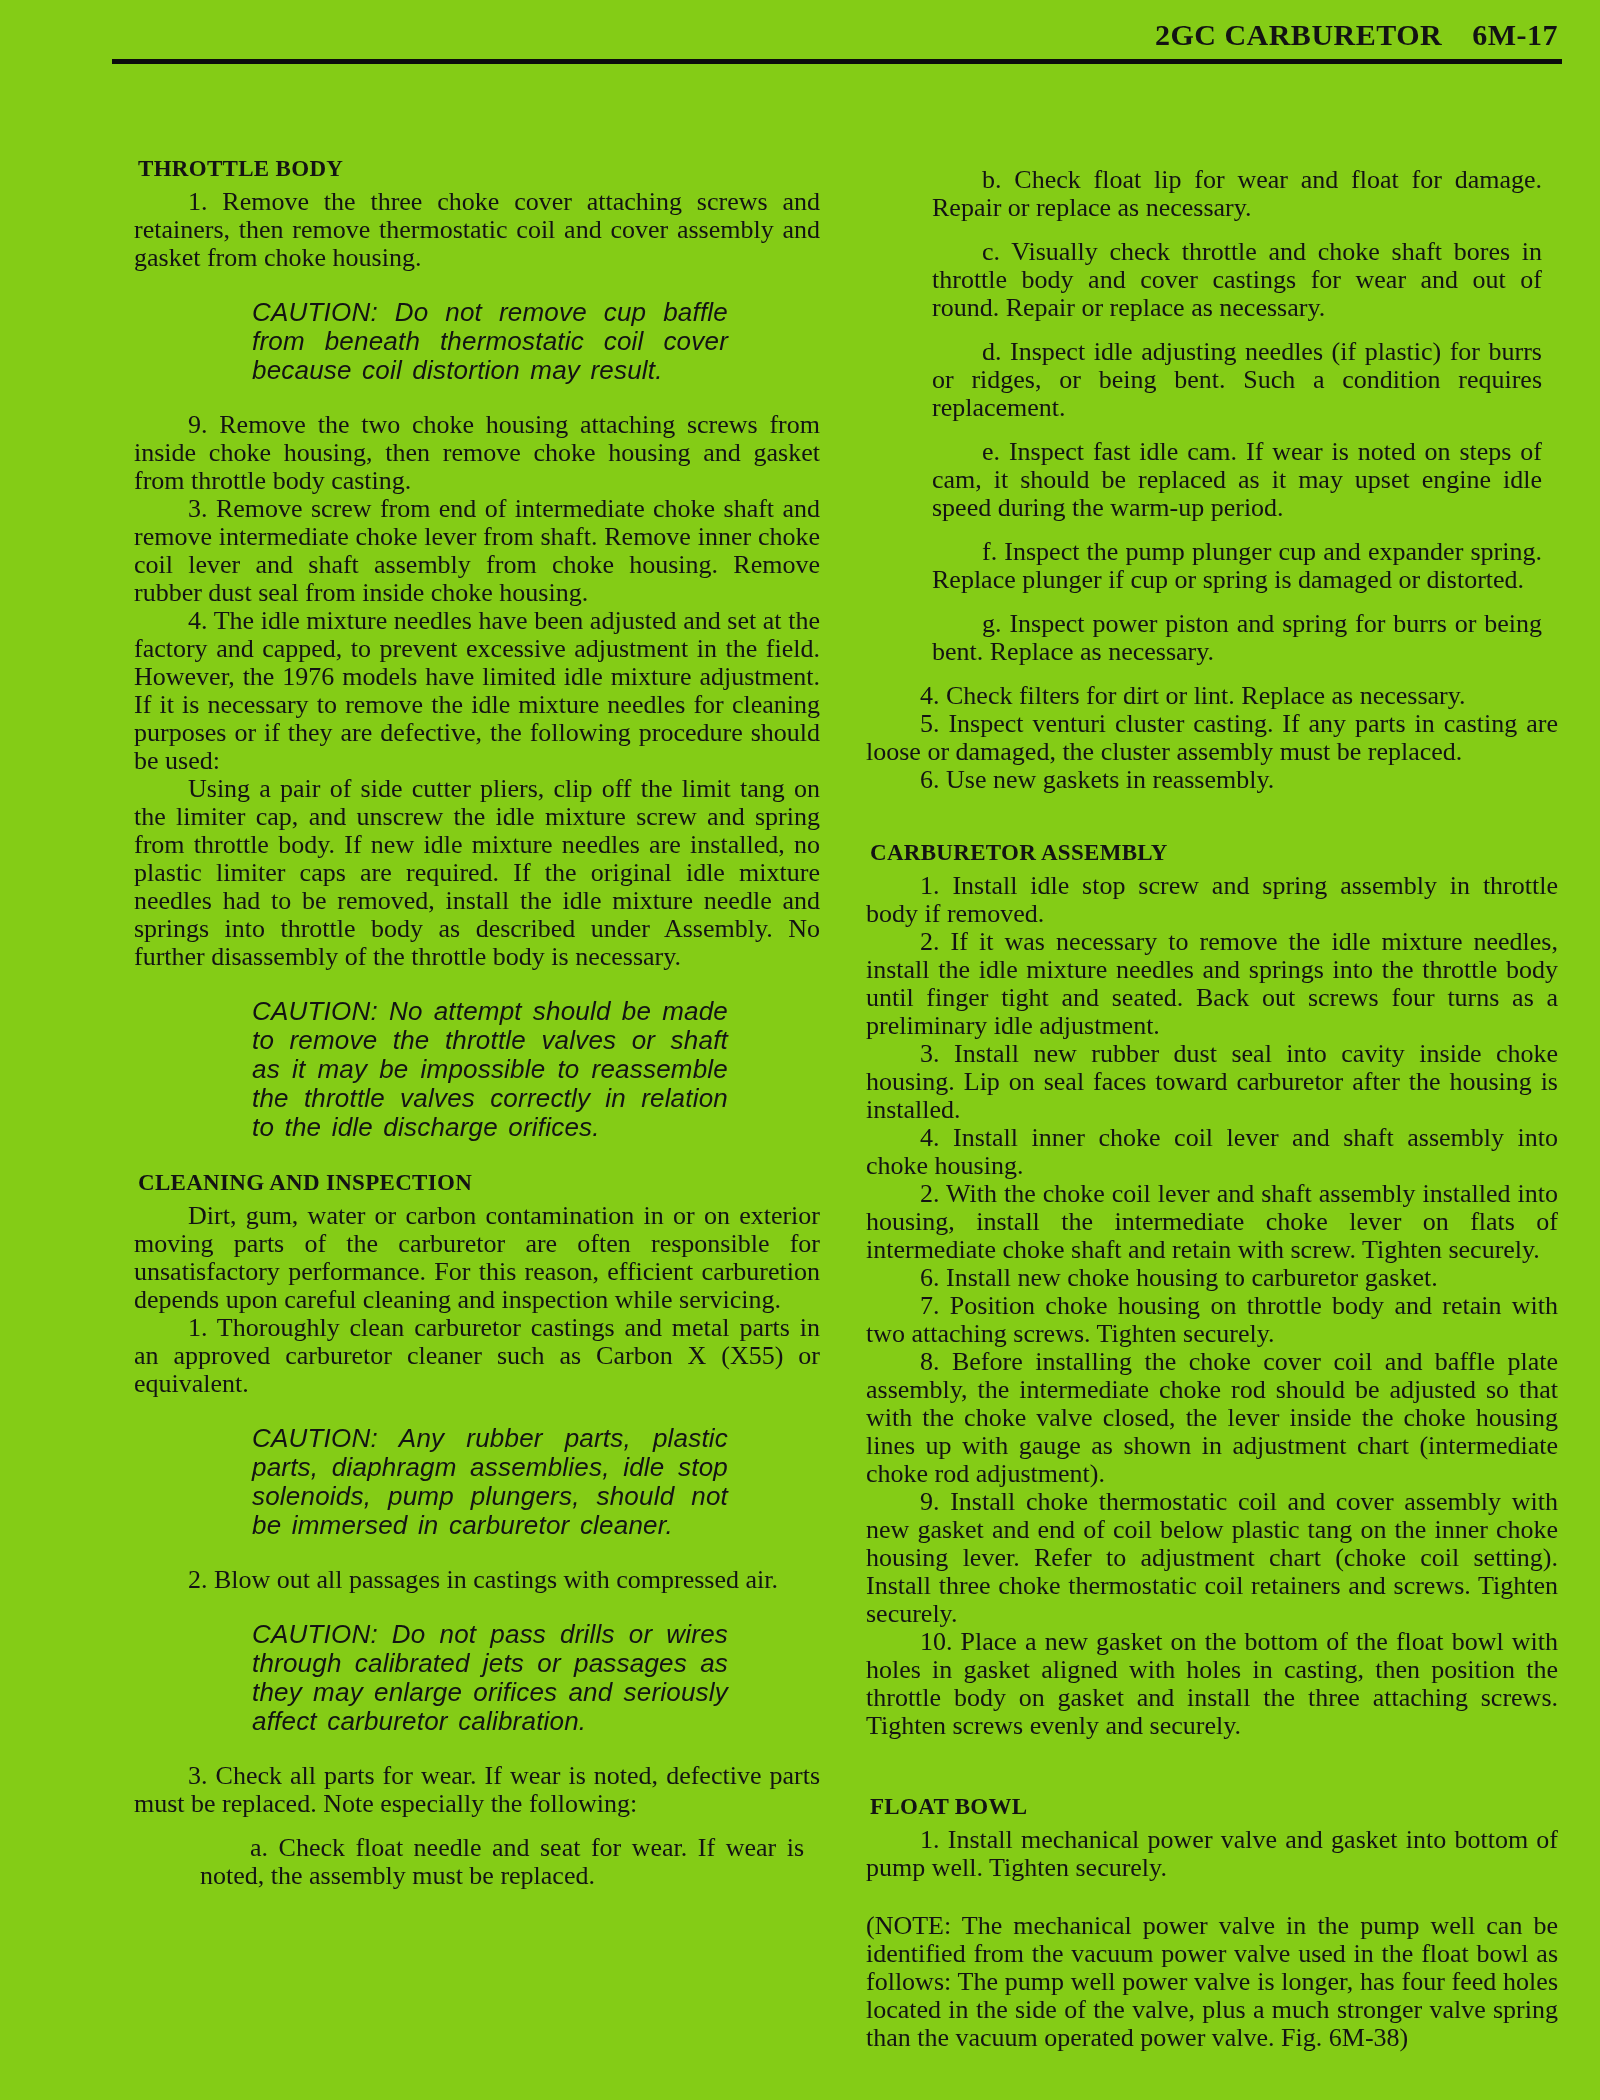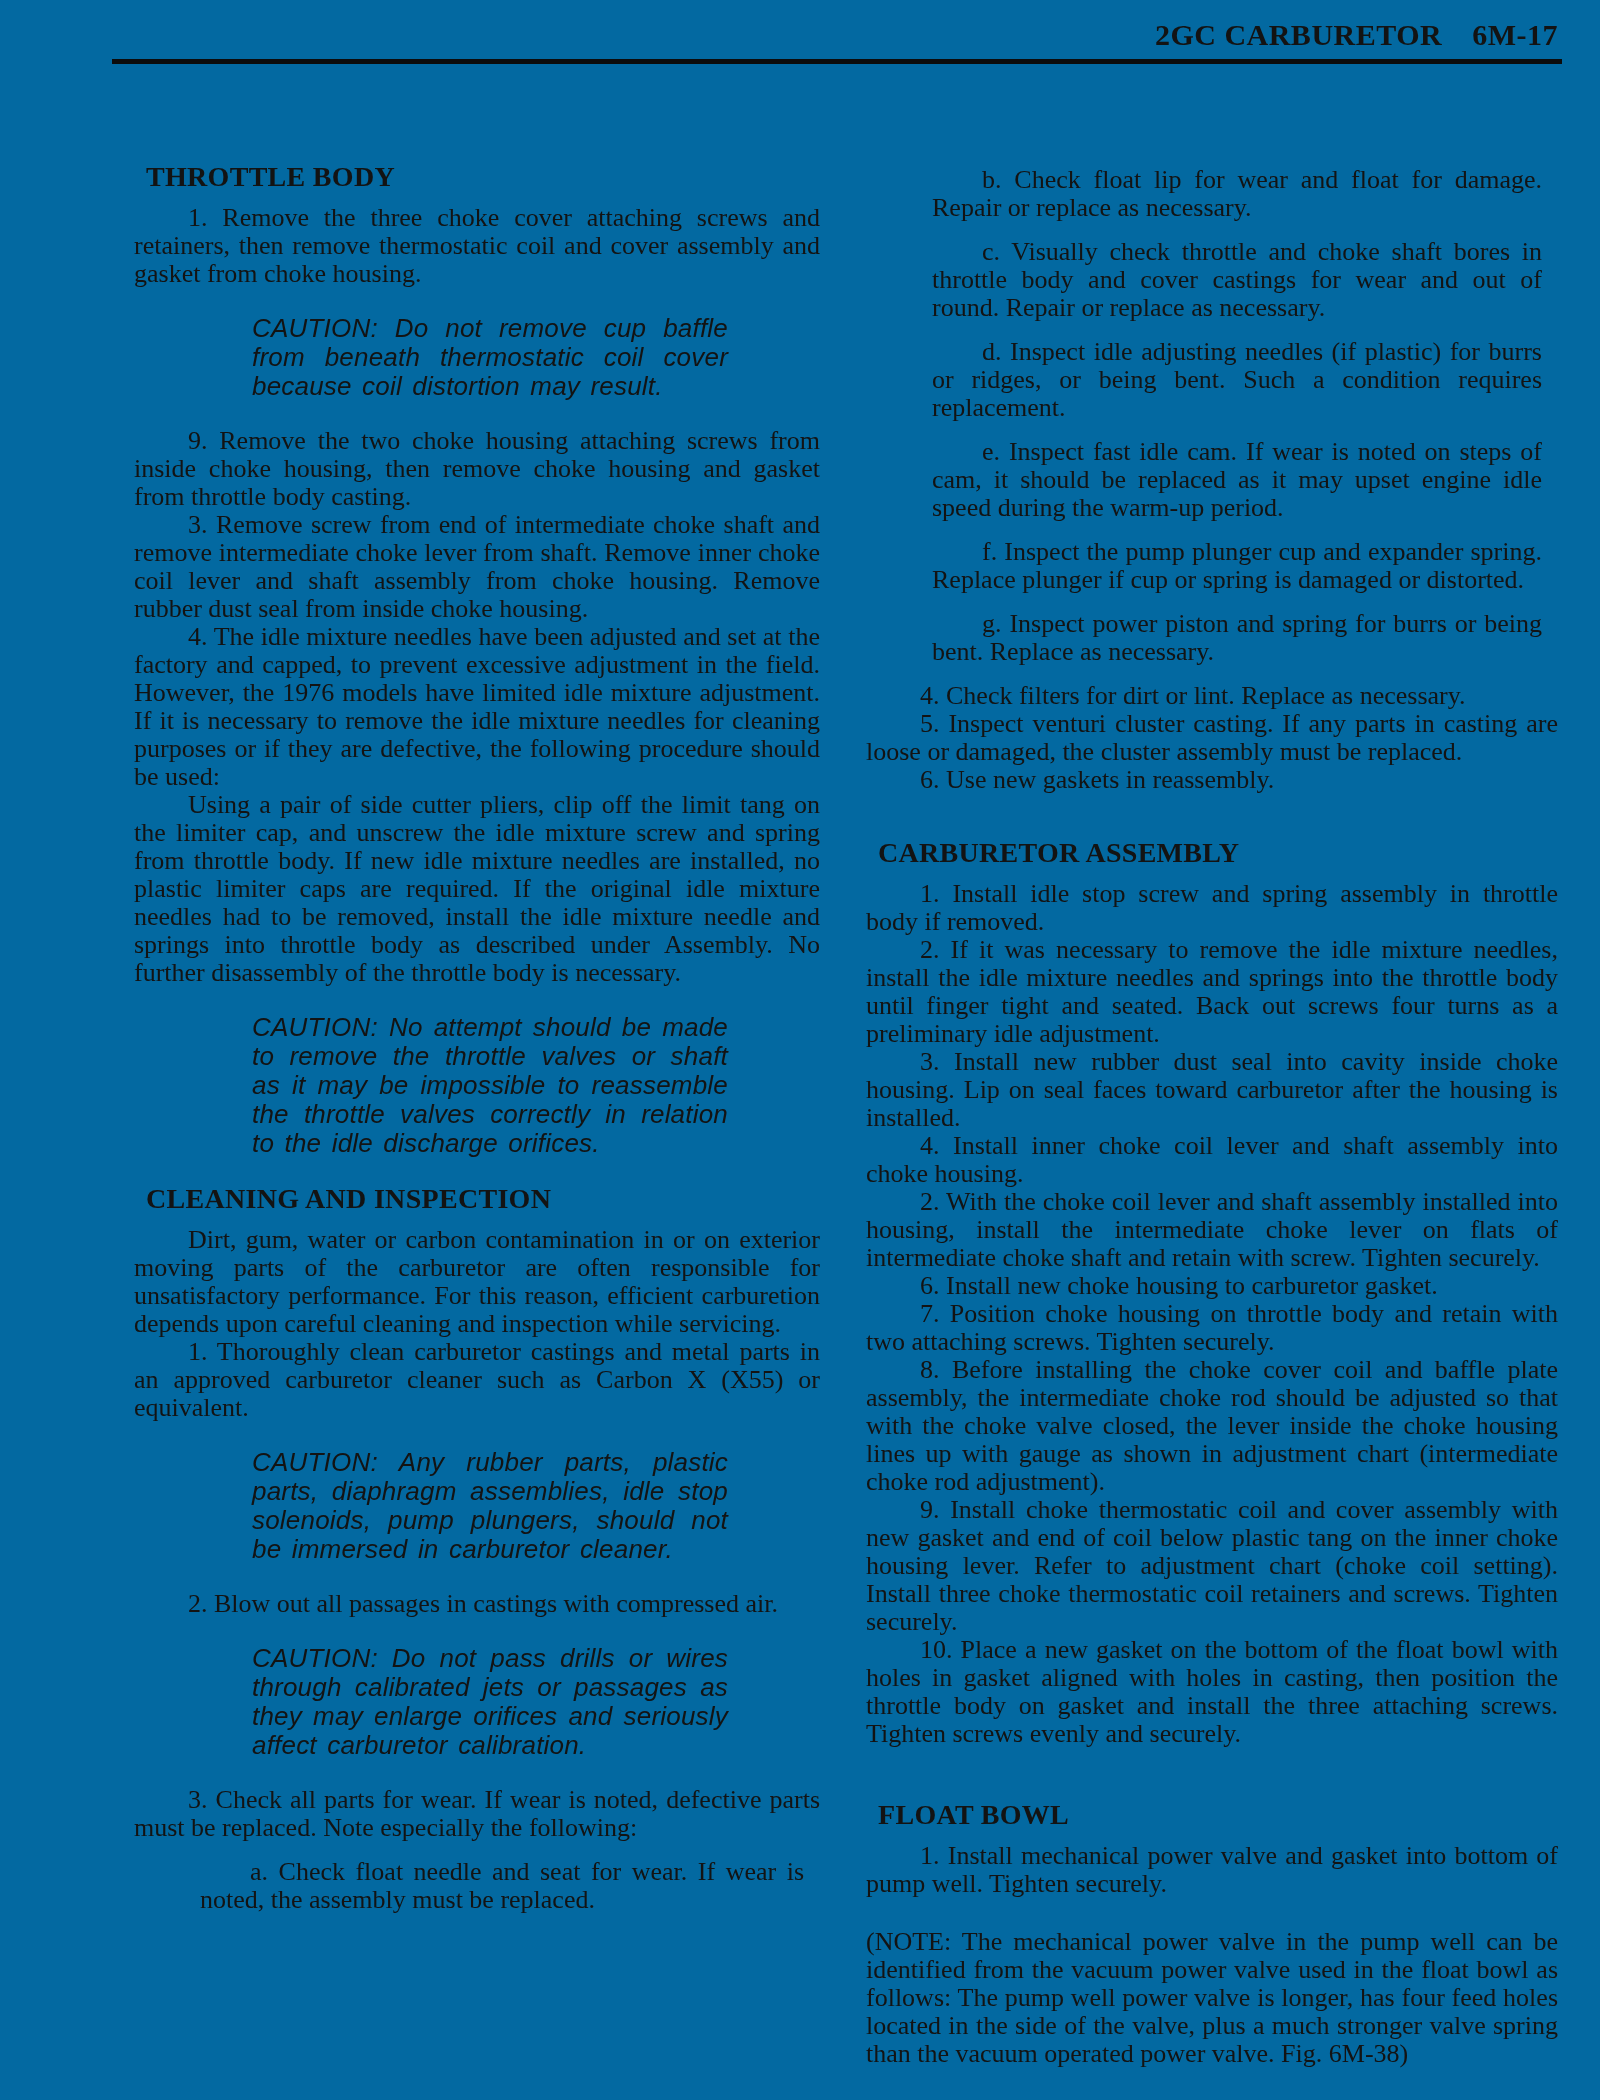--- a/index.html
+++ b/index.html
@@ -1,20 +1,20 @@
 <!DOCTYPE html>
 <html><head>
 <meta charset="utf-8">
 <style>
   html, body { margin: 0; padding: 0; background: #ffffff; }
   .page {
     position: relative;
     width: 1600px;
     height: 2100px;
-    background: #0369a1;
+    background: #84cc16;
     color: #131313;
     font-family: "Liberation Serif", serif;
     overflow: hidden;
   }
   .page-header {
     position: absolute;
     top: 18px;
     right: 42px;
     font-weight: bold;
     font-size: 30px;
@@ -33,22 +33,22 @@
   .col {
     position: absolute;
     top: 150px;
     font-size: 26px;
     line-height: 28px;
     text-align: justify;
   }
   .col-left  { left: 134px; width: 686px; }
   .col-right { left: 866px; width: 692px; }
   h2.sec-heading {
-    margin: 12px;
-    font-size: 28px;
+    margin: 4px;
+    font-size: 23px;
     line-height: 30px;
     font-weight: bold;
     letter-spacing: 0.3px;
     text-align: left;
   }
   h2.gap-md { margin-top: 44px; }
   h2.gap-lg { margin-top: 52px; }
   p.para { margin: 0; text-indent: 54px; }
   p.sub  { margin: 16px; padding-left: 50px; text-indent: 50px; }
   p.note { margin: 30px 0 0 0; text-indent: 0; }

